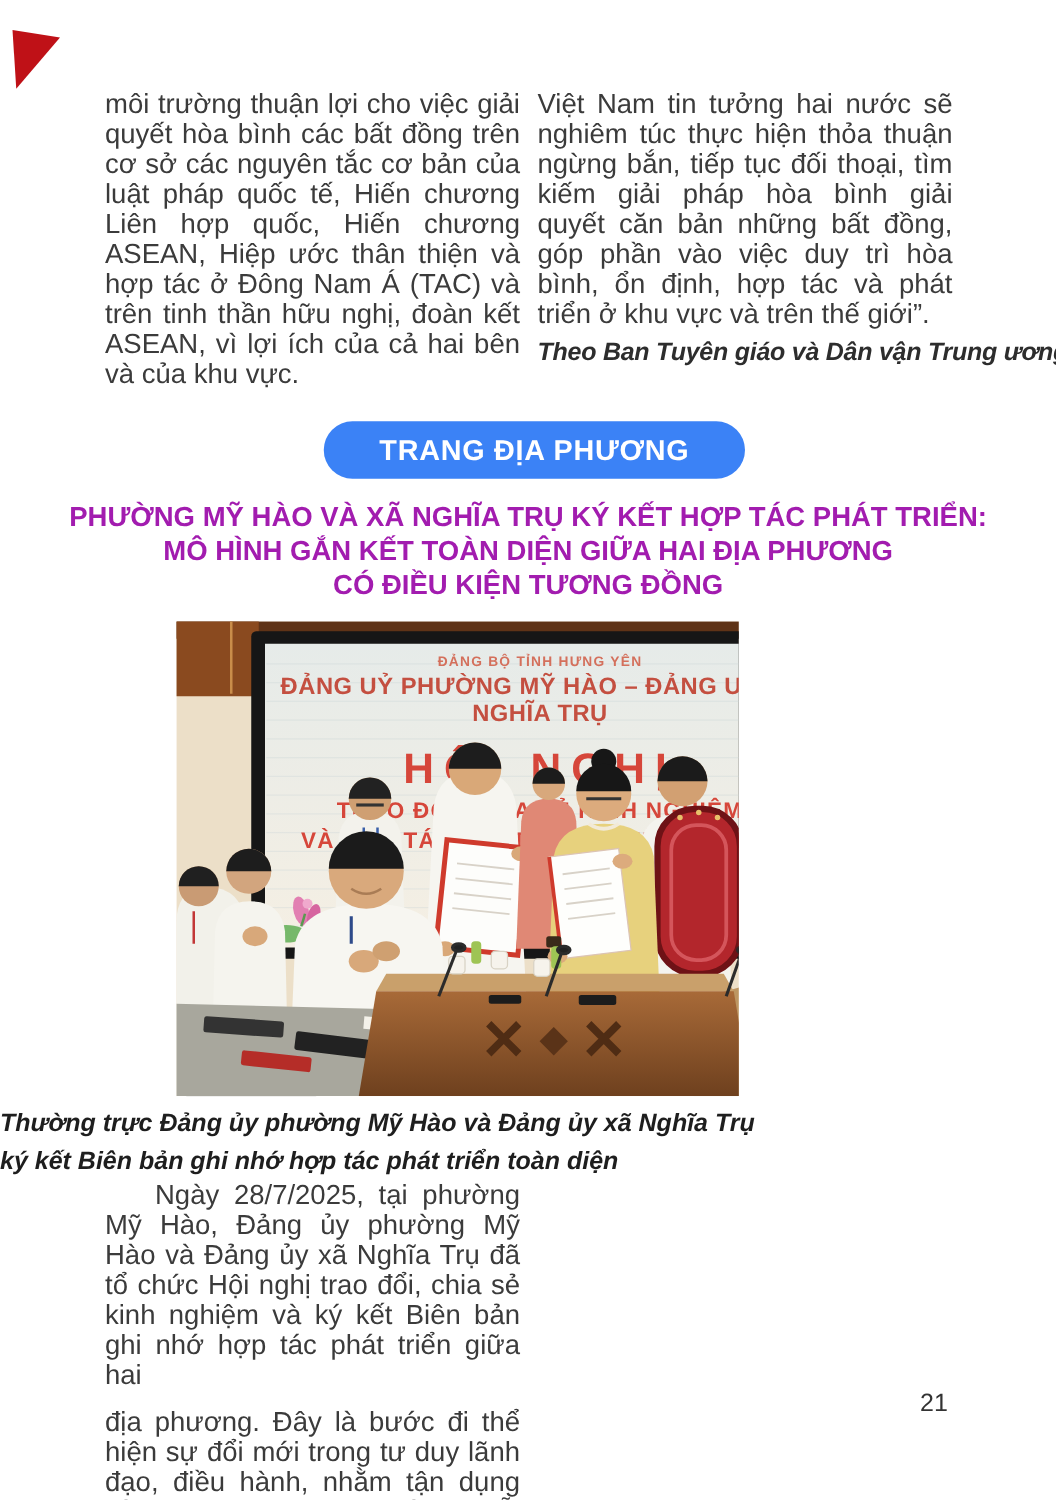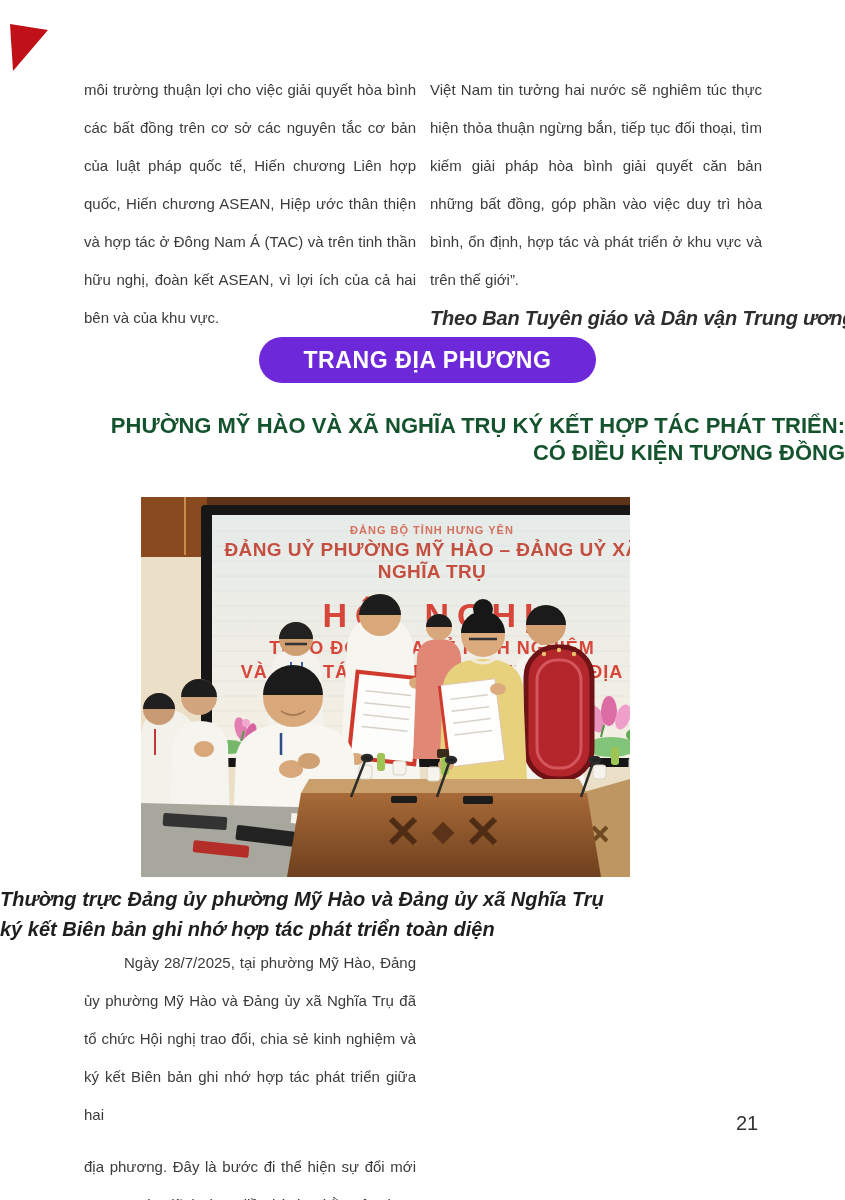--- a/index.html
+++ b/index.html
@@ -1,41 +1,41 @@
 <!DOCTYPE html>
 <html><head>
 <meta charset="utf-8">
 <style>
   html,body { margin:0; padding:0; background:#888; }
   .page {
     position:relative; width:845px; height:1200px; margin:0 auto;
     background:#ffffff; overflow:hidden;
     font-family:"Liberation Sans","DejaVu Sans",sans-serif;
   }
-  .body-text { font-size:15px; line-height:38px; color:#3b3b3b; text-align:justify; }
+  .body-text { font-size:22px; line-height:24px; color:#3b3b3b; text-align:justify; }
   .cols { position:absolute; display:flex; gap:14px; left:84px; width:678px; }
   .cols .col { width:332px; }
   #cols-top { top:71px; }
   #cols-bottom { top:944px;flex-direction:column; }
   .indent-first { text-indent:40px; }
   .attribution {
     font-weight:bold; font-style:italic; font-size:20px; line-height:28px;
     margin-top:5px; color:#2d2d2d; white-space:nowrap; letter-spacing:-0.2px;
   }
   .banner {
     position:absolute; top:337px; left:259px; width:337px; height:46px;
-    background:#6d28d9; border-radius:23px; color:#ffffff;
+    background:#3b82f6; border-radius:23px; color:#ffffff;
     display:flex; align-items:center; justify-content:center;
     font-size:23px; font-weight:bold; letter-spacing:0.6px;
   }
   .headline {
-    position:absolute; top:400px; left:0; width:845px; text-align:right;
-    font-size:22px; line-height:27px; font-weight:bold; color:#14532d;margin-top:12px;
-  }
-  .photo { position:absolute; top:497px; left:141px; width:450px; height:380px; overflow:hidden;padding-left:39px; }
+    position:absolute; top:400px; left:0; width:845px; text-align:center;
+    font-size:22px; line-height:27px; font-weight:bold; color:#a21caf;
+  }
+  .photo { position:absolute; top:497px; left:141px; width:450px; height:380px; overflow:hidden; }
   .photo svg { position:absolute; left:0; top:0; }
   .photo-bg { z-index:1; }
   .photo-fg { z-index:3; }
   .screen-text {
     position:absolute; left:71px; top:18px; width:440px; z-index:2; text-align:center;
   }
   .st-org1 { font-size:11px; font-weight:bold; letter-spacing:1px; margin-top:9px; color:#d4705c; }
   .st-org2 { font-size:19px; font-weight:bold; letter-spacing:0.4px; margin-top:3px; color:#c44f40; }
   .st-title { font-size:34px; font-weight:bold; letter-spacing:8px; margin-top:13px; color:#d6463a; }
   .st-sub  { font-size:18px; font-weight:bold; letter-spacing:1px; margin-top:3px; color:#d6463a; }
@@ -62,20 +62,21 @@
       <div class="attribution">Theo Ban Tuyên giáo và Dân vận Trung ương</div>
     </div>
   </div>
 
   <div class="banner">
     <span>TRANG ĐỊA PHƯƠNG</span>
   </div>
 
   <div class="headline">
     <div>PHƯỜNG MỸ HÀO VÀ XÃ NGHĨA TRỤ KÝ KẾT HỢP TÁC PHÁT TRIỂN:</div>
+    <div>MÔ HÌNH GẮN KẾT TOÀN DIỆN GIỮA HAI ĐỊA PHƯƠNG</div>
     <div>CÓ ĐIỀU KIỆN TƯƠNG ĐỒNG</div>
   </div>
 
   <div class="photo">
 
     <svg class="photo-bg" width="567" height="380" viewBox="0 0 567 380">
       <defs>
         <linearGradient id="screenG" x1="0" y1="0" x2="0" y2="1">
           <stop offset="0" stop-color="#e6ebe9"></stop>
             <stop offset="1" stop-color="#f5efe3"></stop>

